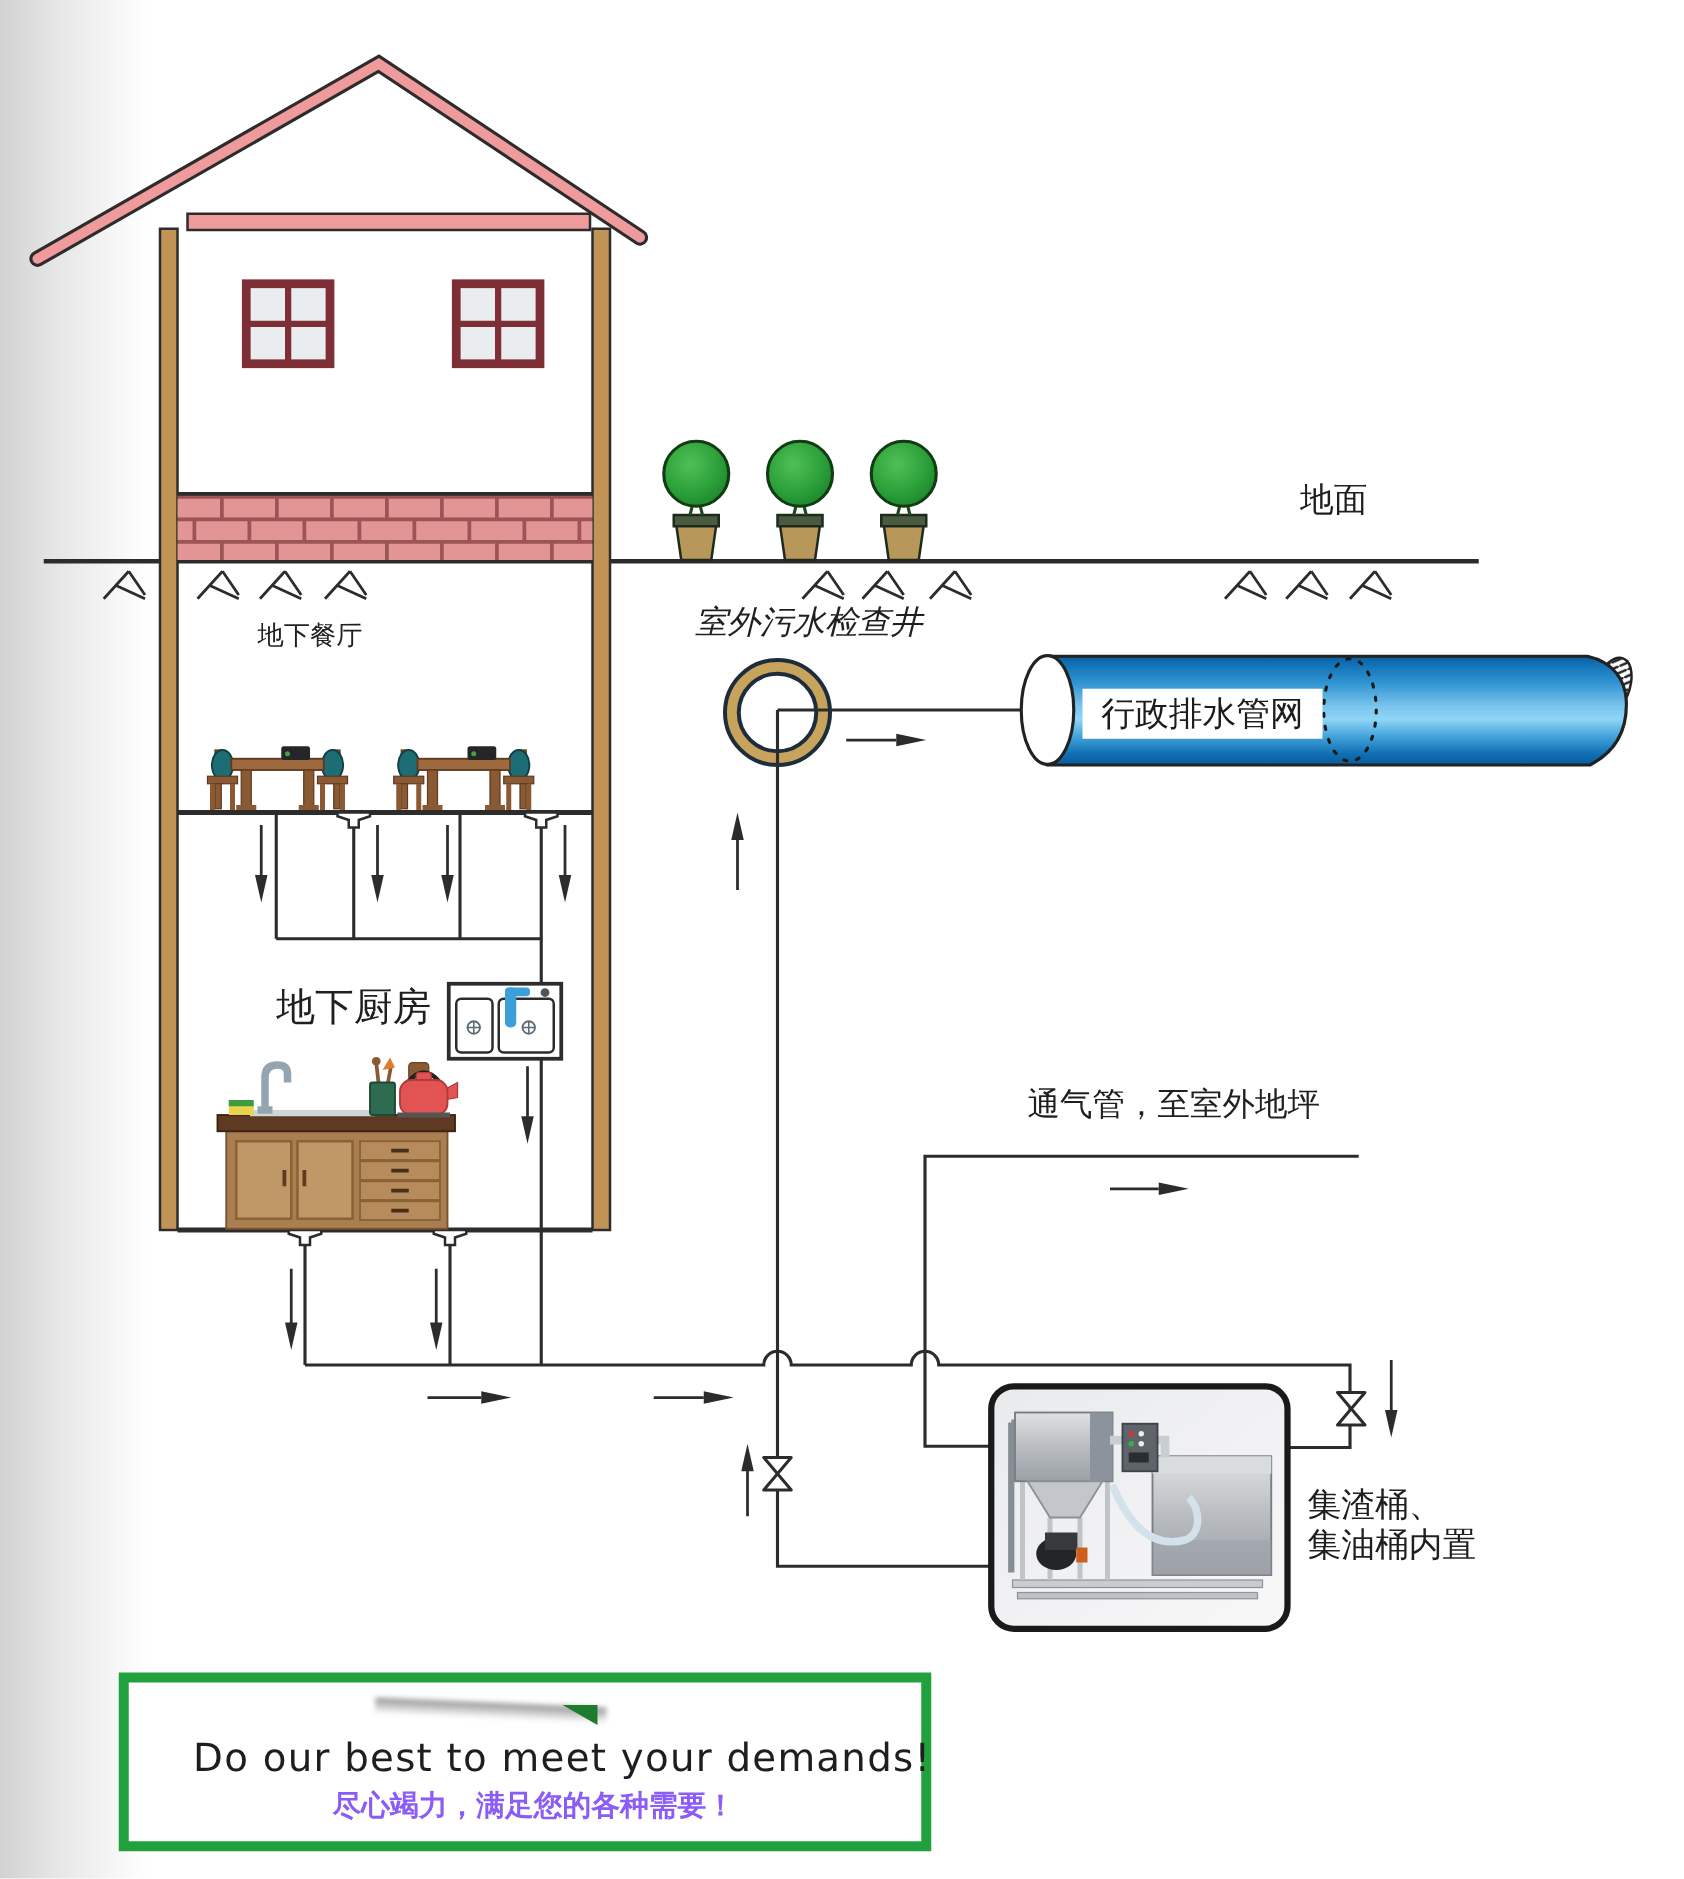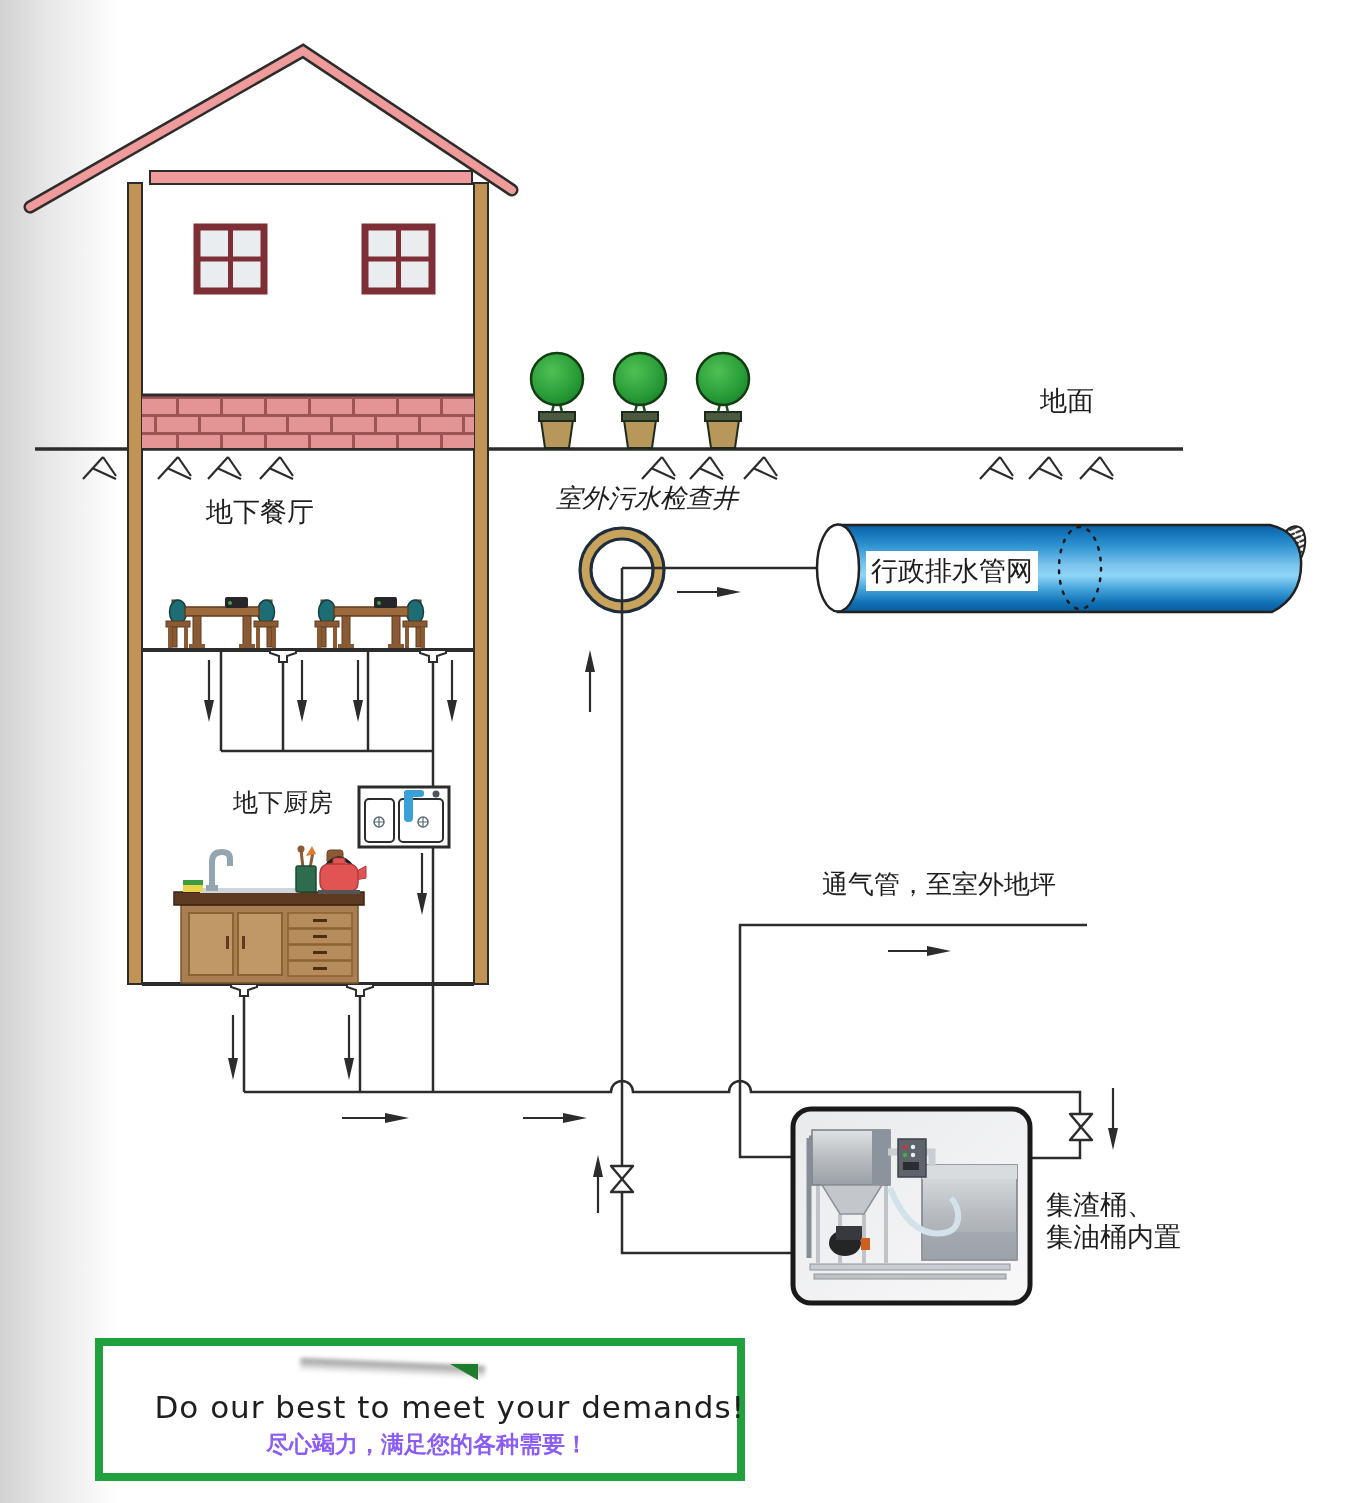--- a/index.html
+++ b/index.html
@@ -4,26 +4,26 @@
 <style>
   html,body{margin:0;padding:0;background:#fff;}
   .stage{position:relative;width:1347px;height:1503px;background:#ffffff;overflow:hidden;
          font-family:"DejaVu Sans","Liberation Sans",sans-serif;}
   .left-shade{position:absolute;left:0;top:0;width:118px;height:100%;
               background:linear-gradient(90deg,#d2d2d2 0%,#e7e7e7 40%,rgba(255,255,255,0) 100%);}
   svg.diagram{position:absolute;left:0;top:0;}
   .lbl{position:absolute;color:#1f1f1f;white-space:nowrap;line-height:1.1;}
   .lbl-ground{left:1040px;top:386px;font-size:27px;}
   .lbl-well{left:556px;top:484px;font-size:26px;font-style:italic;}
-  .lbl-restaurant{left:206px;top:497px;font-size:27px;}
-  .lbl-kitchen{left:221px;top:789px;font-size:25px;margin-left:12px;}
+  .lbl-restaurant{left:206px;top:497px;font-size:21px;}
+  .lbl-kitchen{left:221px;top:789px;font-size:31px;}
   .lbl-vent{left:822px;top:870px;font-size:26px;}
   .lbl-eq1{left:1046px;top:1190px;font-size:27px;text-align:right;}
   .lbl-eq2{left:1046px;top:1222px;font-size:27px;}
-  .pipe-label{position:absolute;left:866px;top:551px;width:172px;height:40px;background:#ffffff;
+  .pipe-label{position:absolute;left:866px;top:551px;width:192px;height:40px;background:#ffffff;
               display:flex;align-items:center;justify-content:center;font-size:27px;color:#1c1c1c;}
   .banner-box{position:absolute;left:95px;top:1338px;width:650px;height:143px;
               border:8px solid #21a13d;background:#fff;box-sizing:border-box;}
   .ribbon-shadow{position:absolute;left:300px;top:1362px;width:185px;height:13px;
                  background:linear-gradient(180deg,rgba(60,60,60,.55),rgba(120,120,120,0));
                  transform:rotate(2.5deg);filter:blur(2px);}
   .ribbon{position:absolute;left:140px;top:1312px;width:338px;height:52px;
           background:linear-gradient(180deg,#63ba40 0%,#8bc53f 38%,#4ead3a 68%,#2e9a38 100%);
           display:flex;align-items:center;justify-content:center;
           box-shadow:inset 0 1px 0 rgba(255,255,255,.55);}

